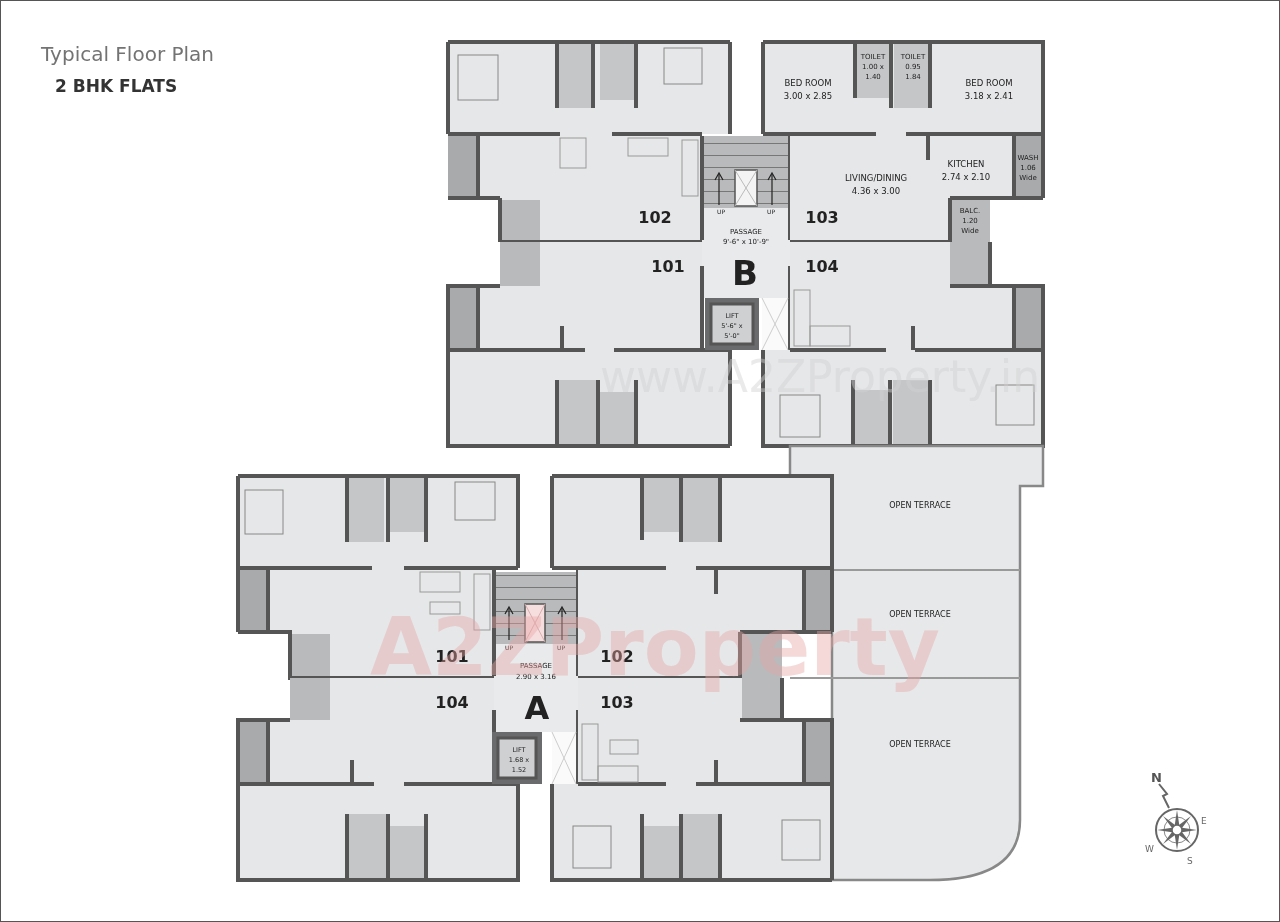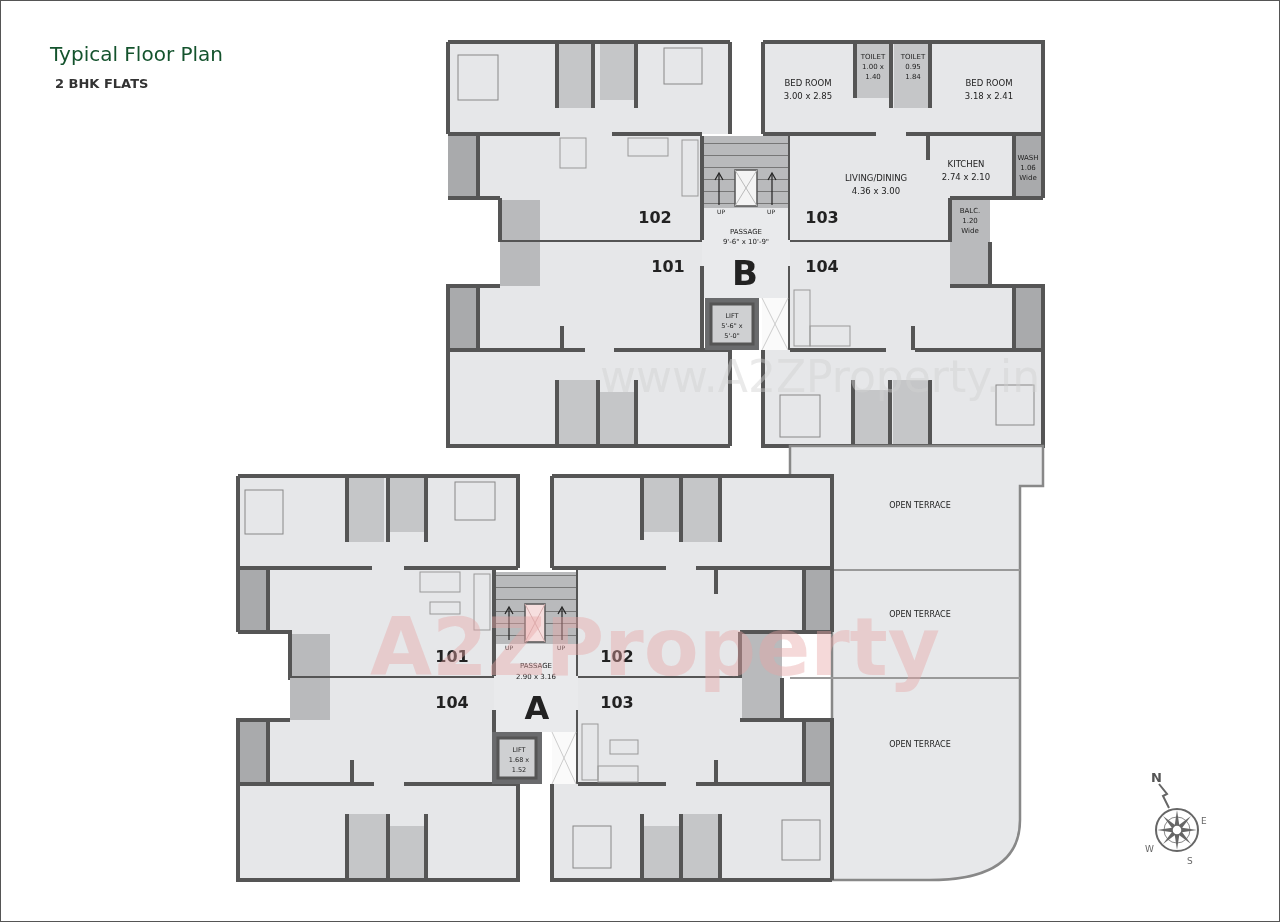--- a/index.html
+++ b/index.html
@@ -1,19 +1,19 @@
 <!DOCTYPE html>
 <html><head>
 <meta charset="utf-8">
 <style>
   html,body{margin:0;padding:0;background:#ffffff;}
   body{width:1280px;height:922px;position:relative;overflow:hidden;font-family:"DejaVu Sans","Liberation Sans",sans-serif;}
   .frame{position:absolute;left:0;top:0;width:1278px;height:920px;border:1px solid #555;}
-  .title{position:absolute;left:50px;top:42px;font-size:20px;color:#14532d;font-family:"DejaVu Sans",sans-serif;}
-  .subtitle{position:absolute;left:55px;top:76px;font-size:13px;font-weight:bold;color:#333;font-family:"DejaVu Sans",sans-serif;}
+  .title{position:absolute;left:41px;top:42px;font-size:20px;color:#737373;font-family:"DejaVu Sans",sans-serif;}
+  .subtitle{position:absolute;left:55px;top:76px;font-size:17px;font-weight:bold;color:#333;font-family:"DejaVu Sans",sans-serif;}
   svg{position:absolute;left:0;top:0;}
   .lbl{font-family:"DejaVu Sans",sans-serif;fill:#222;}
 </style>
 </head>
 <body>
 
 <div class="frame"></div>
 <div class="title">Typical Floor Plan</div>
 <div class="subtitle">2 BHK FLATS</div>
 

